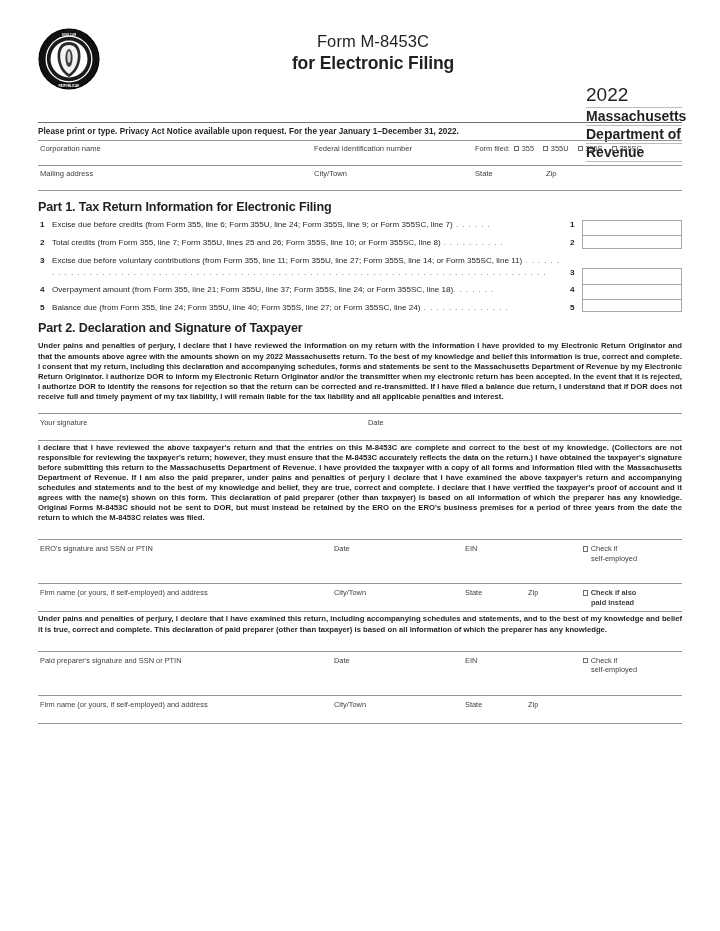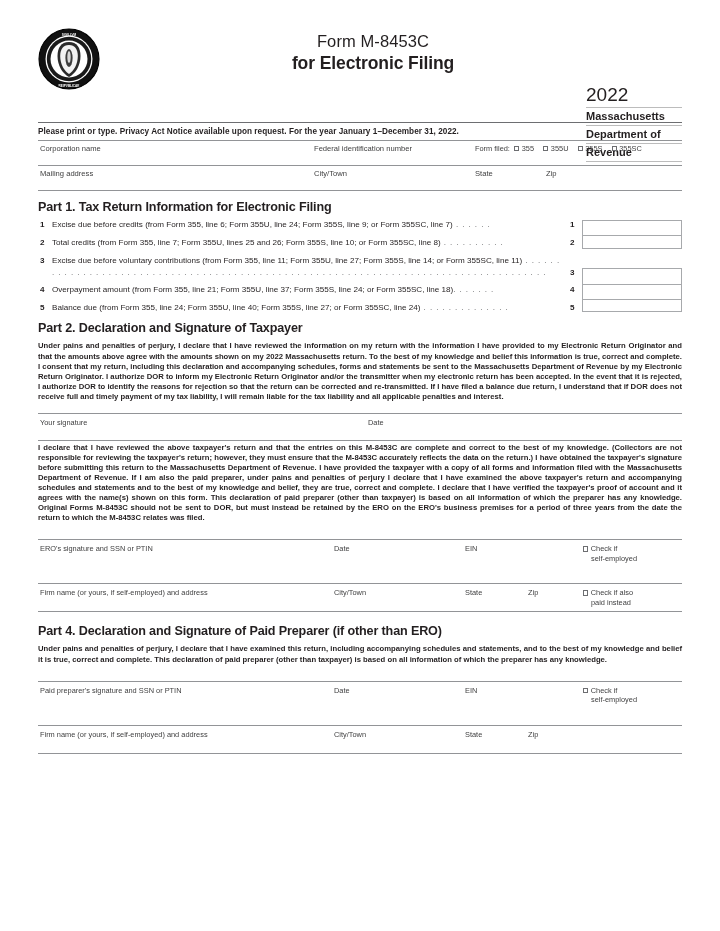--- a/index.html
+++ b/index.html
@@ -69,21 +69,21 @@
     margin-top: 46px;
   }
   .year-num {
     font-size: 19px;
     font-weight: normal;
     line-height: 21px;
     padding-bottom: 2px;
     color: #231f20;
   }
   .year-line {
-    font-size: 11px;
+    font-size: 14px;
     font-weight: bold;
     line-height: 11px;
     padding: 3px 0 3px 0;
     border-top: 1px solid #bcbcbc;
     color: #231f20;
   }
   .year-foot { border-top: 1px solid #bcbcbc; height: 0; }
 
   .rule-thick {
     border-top: 1.6px solid #6d6e71;
@@ -350,28 +350,27 @@
         <span class="cbox"></span><span>Check if</span>
         <span class="l2">self-employed</span>
       </span>
     </div>
 
     <div class="sig-row tall bottom">
       <span class="sig-cap" style="left:2px;">Firm name (or yours, if self-employed) and address</span>
       <span class="sig-cap" style="left:296px;">City/Town</span>
       <span class="sig-cap" style="left:427px;">State</span>
       <span class="sig-cap" style="left:490px;">Zip</span>
-      <span class="chk-wrap" style="left:545px;">
+      <span class="chk-wrap" style="left:545px;font-weight:bold;">
         <span class="cbox"></span><span>Check if also</span>
         <span class="l2">paid instead</span>
       </span>
     </div>
   </div>
 
-  <div class="part-head" style="padding-top:12px;">Part 4. Declaration and Signature of Paid Preparer (if other than ERO)</div>
   <div class="para">Under pains and penalties of perjury, I declare that I have examined this return, including accompanying schedules and statements, and to the best of my knowledge and belief it is true, correct and complete. This declaration of paid preparer (other than taxpayer) is based on all information of which the preparer has any knowledge.</div>
 
   <div class="sig-block">
     <div class="sig-row tall">
       <span class="sig-cap" style="left:2px;">Paid preparer's signature and SSN or PTIN</span>
       <span class="sig-cap" style="left:296px;">Date</span>
       <span class="sig-cap" style="left:427px;">EIN</span>
       <span class="chk-wrap" style="left:545px;">
         <span class="cbox"></span><span>Check if</span>
         <span class="l2">self-employed</span>

